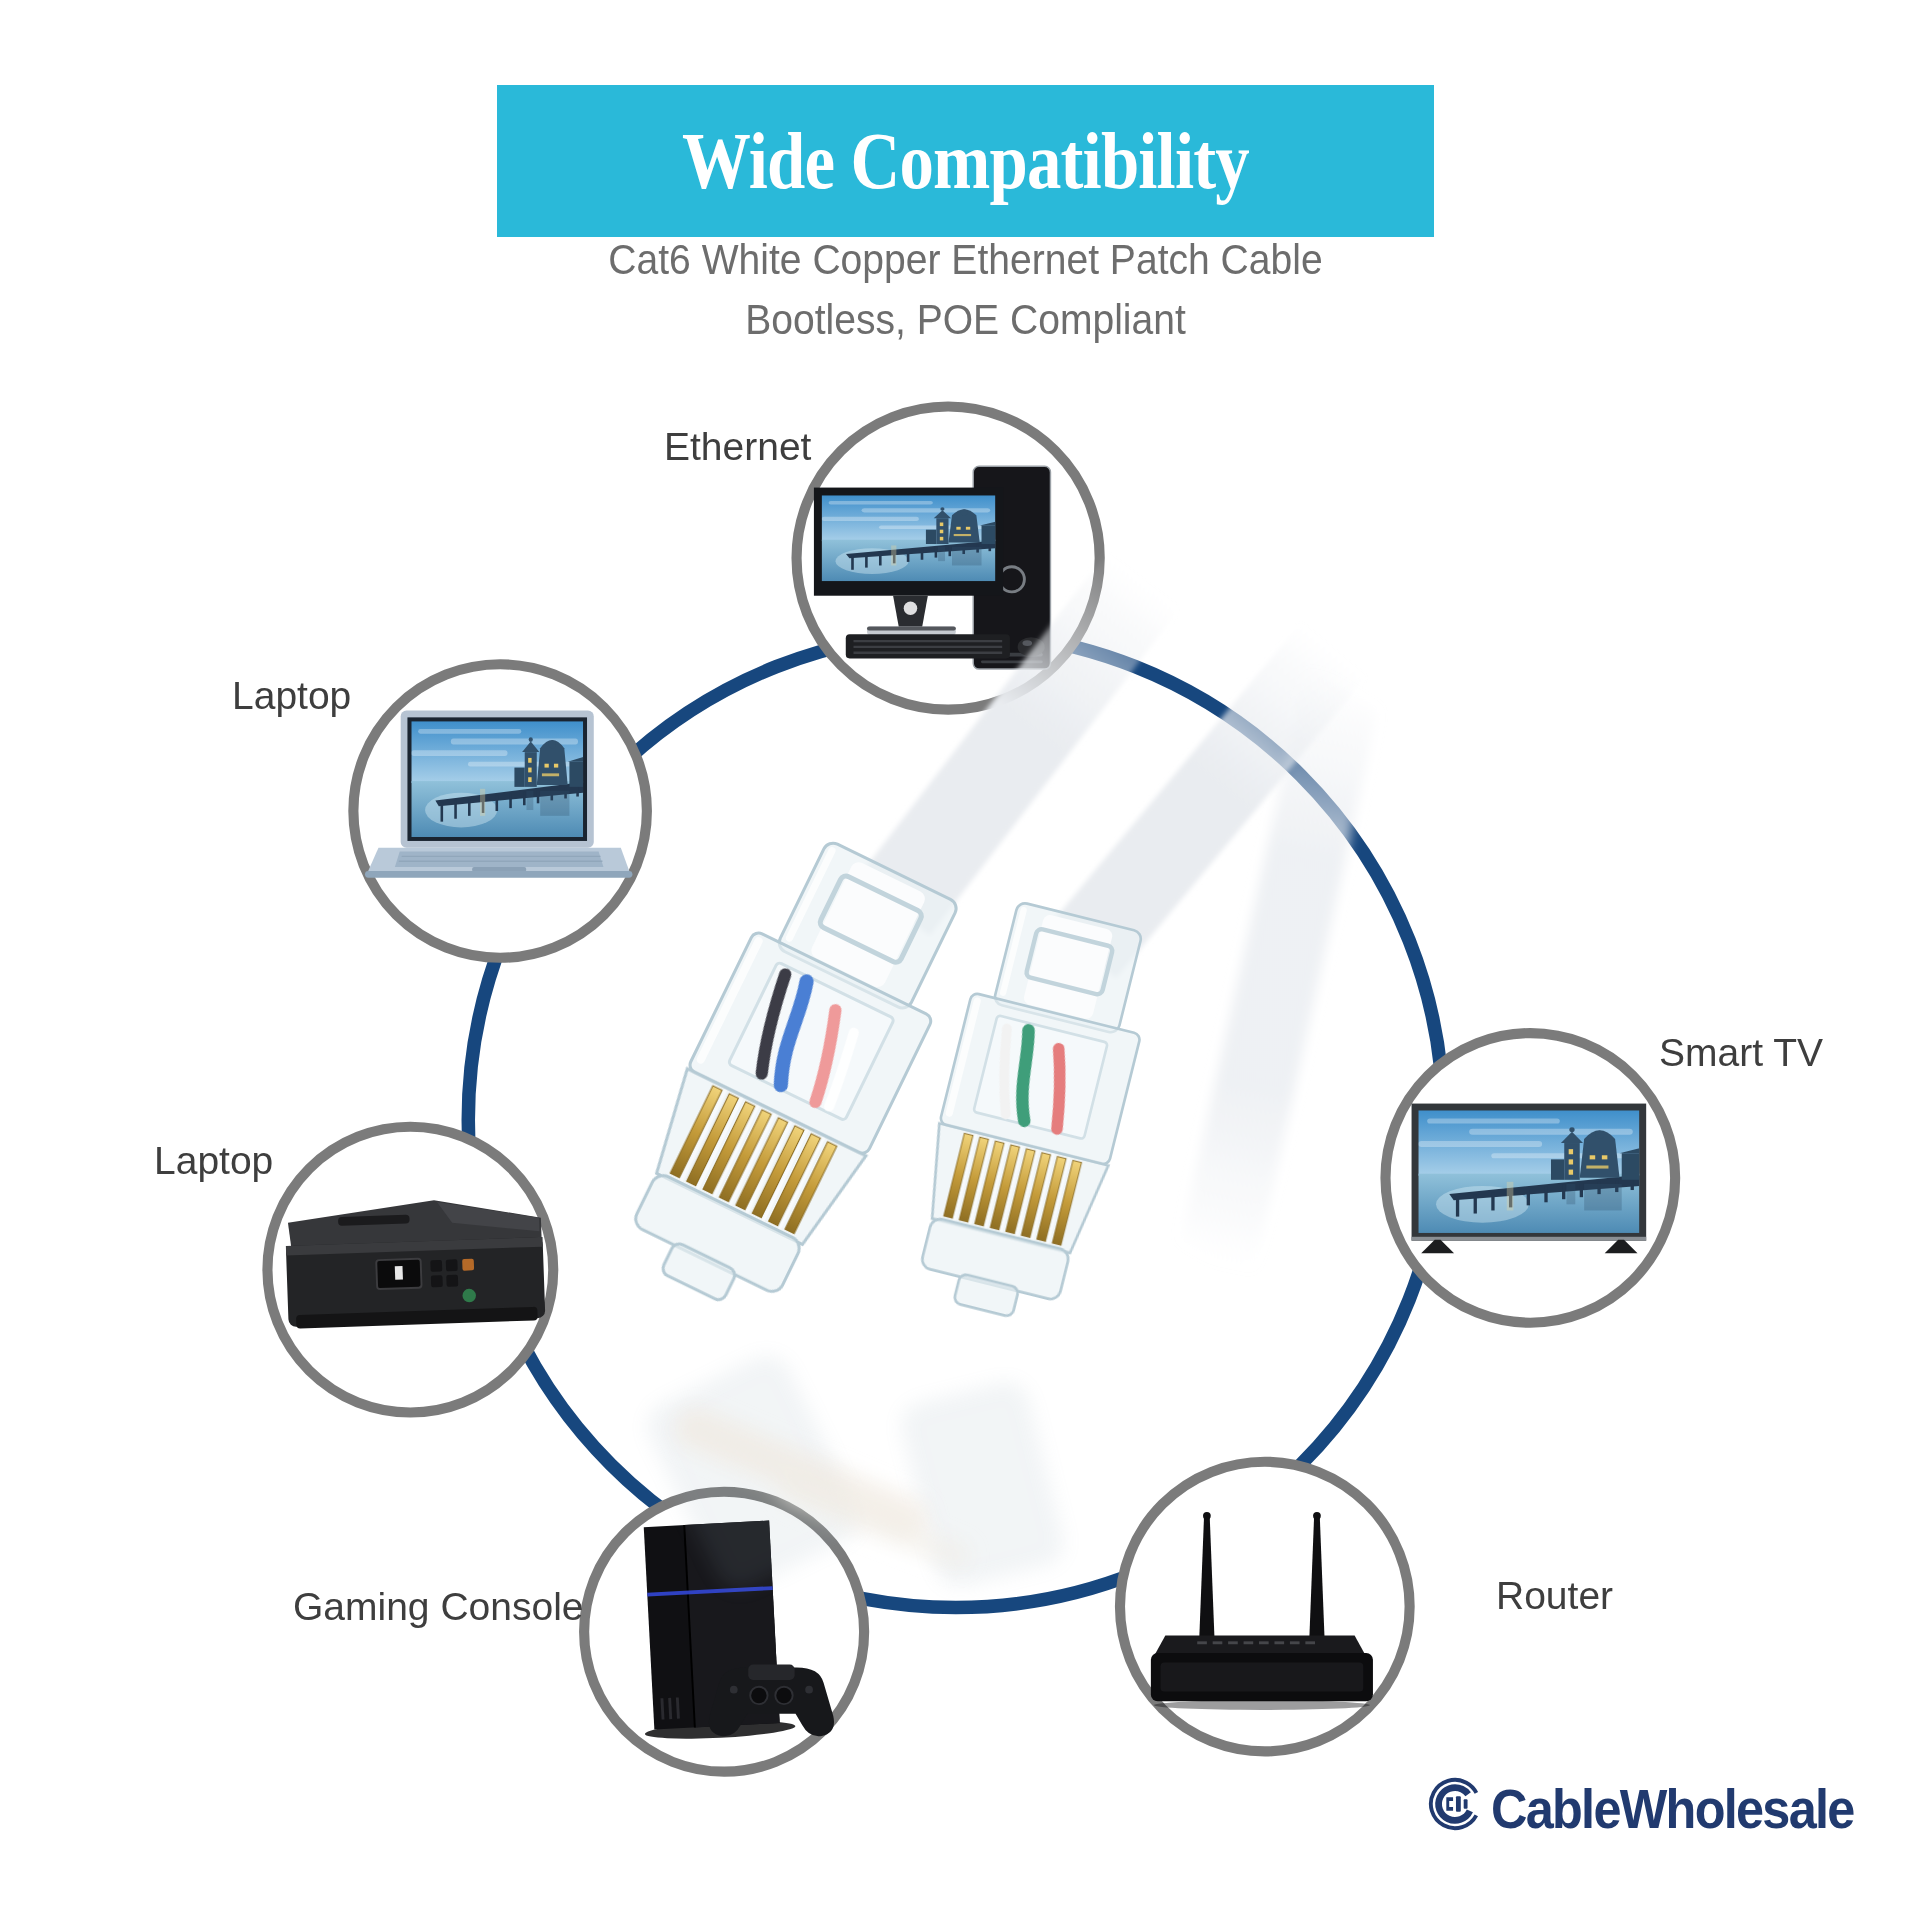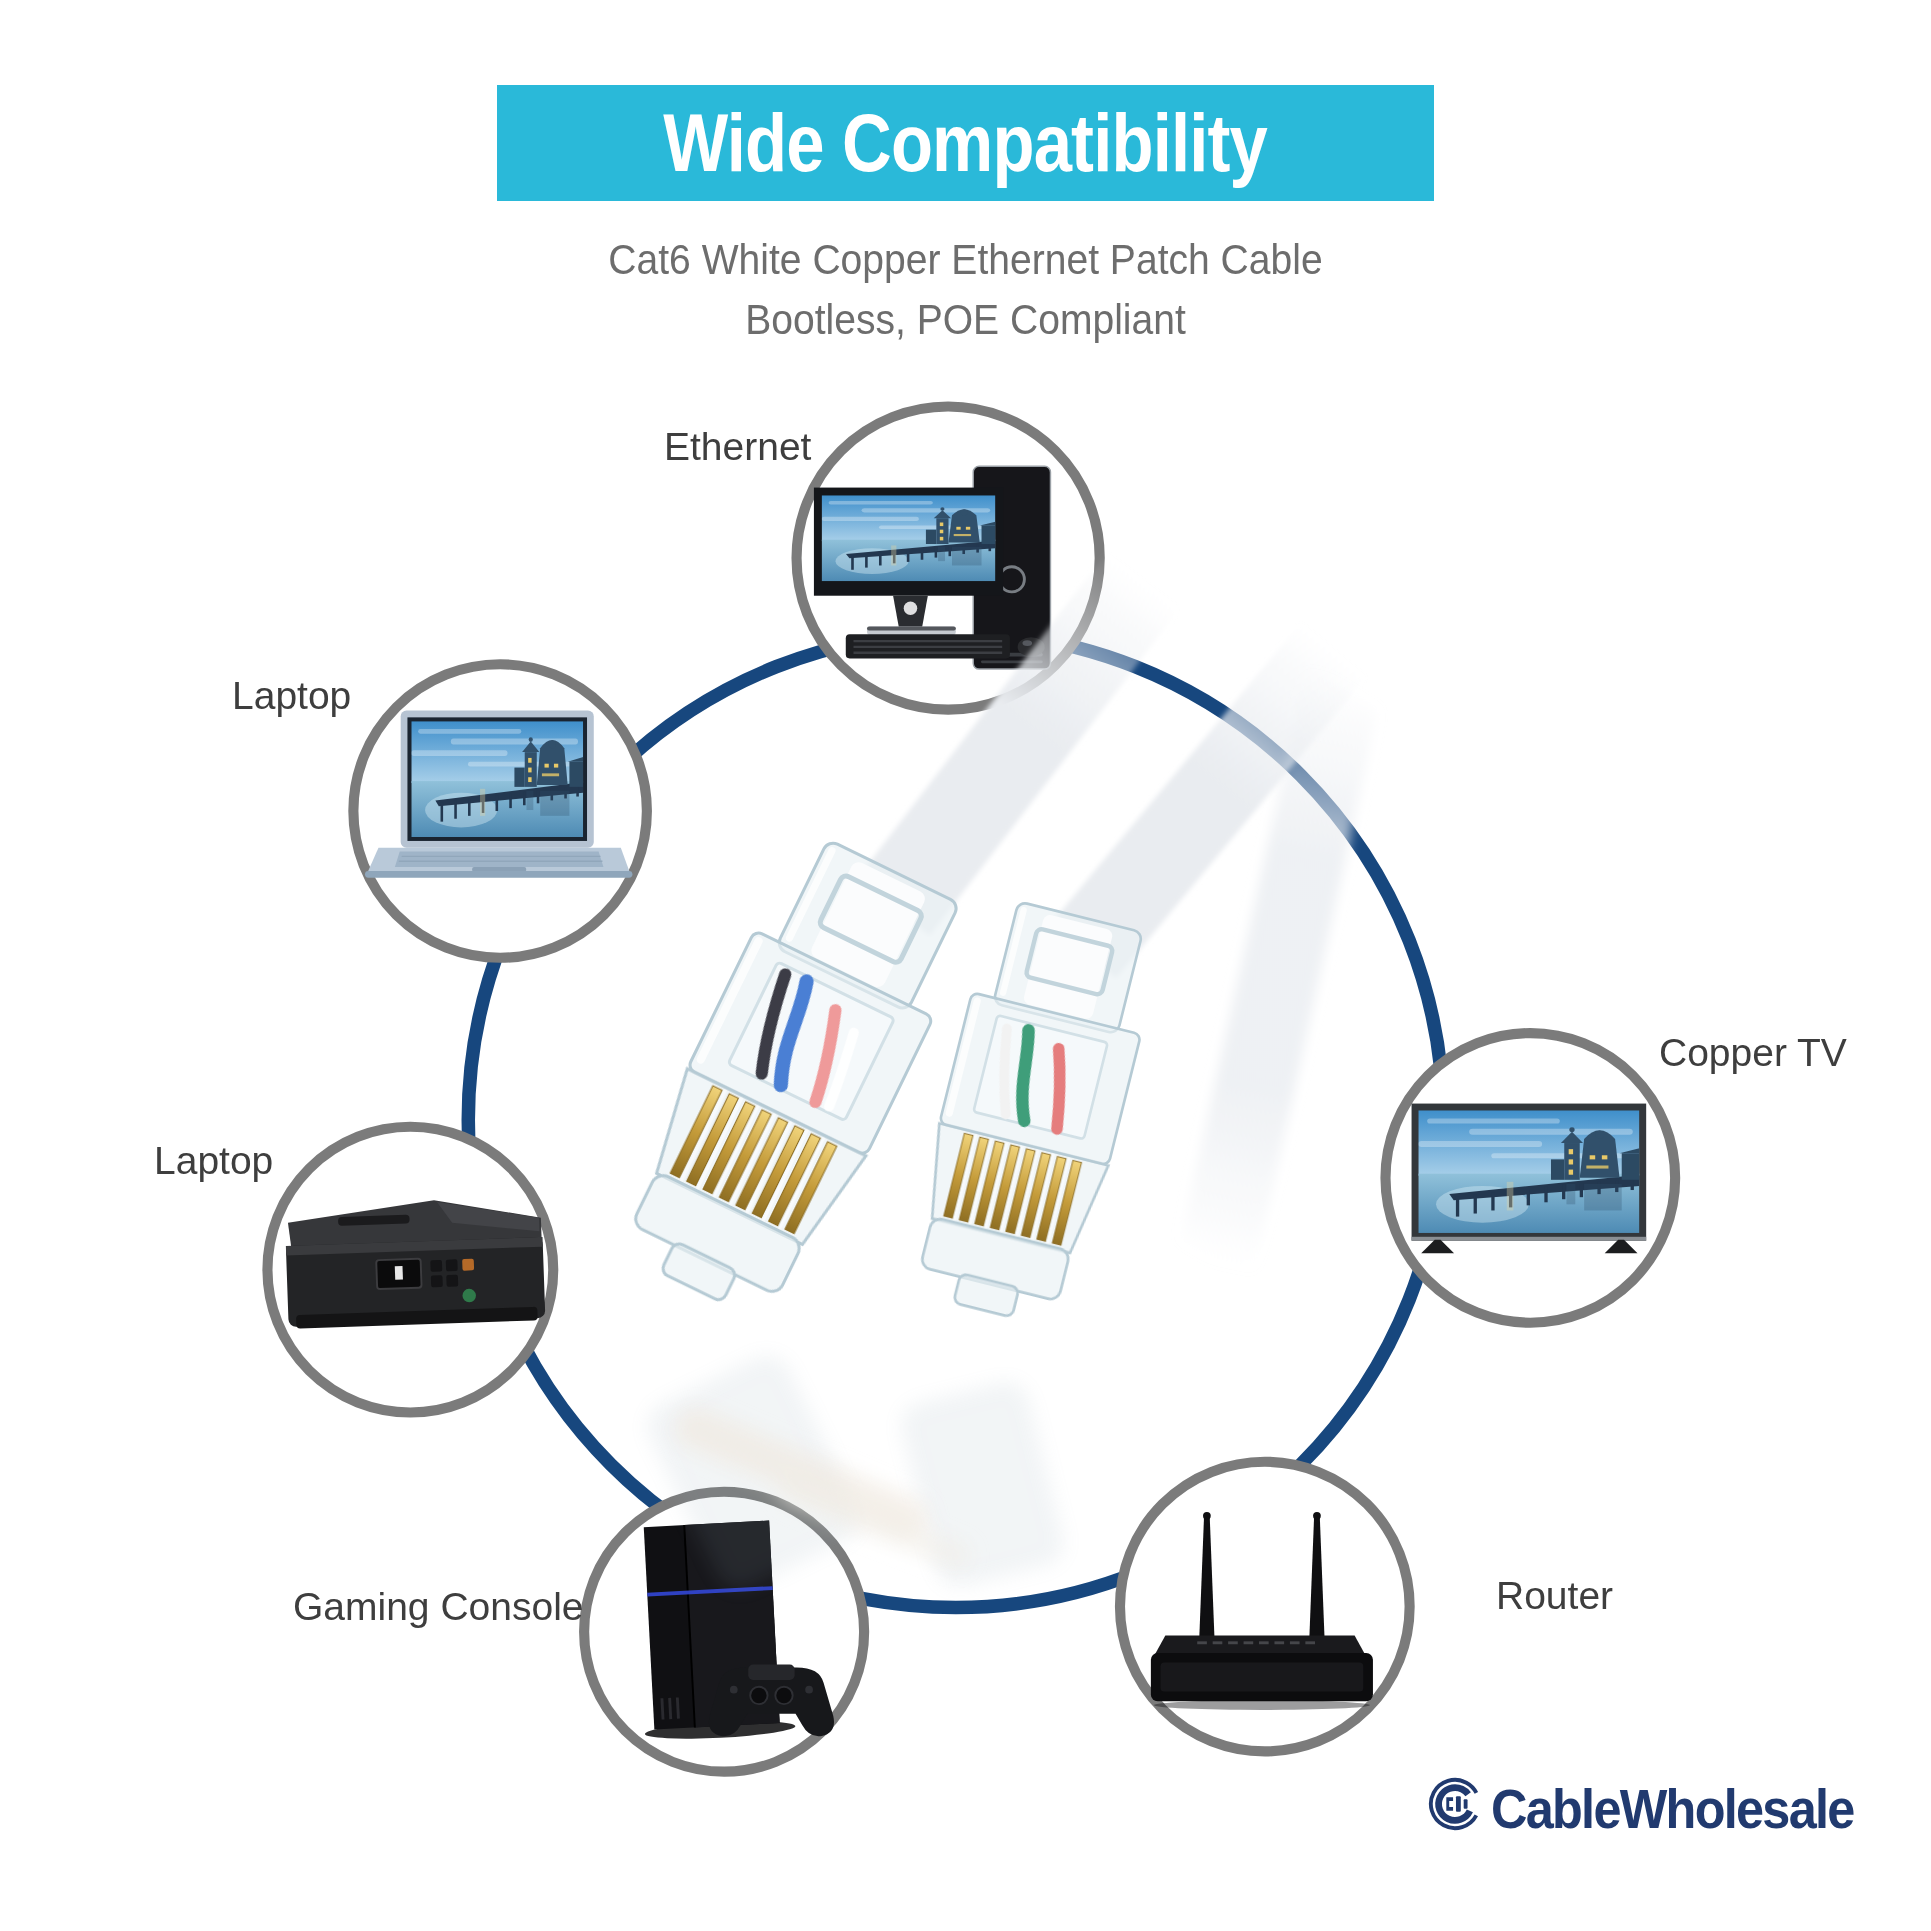--- a/index.html
+++ b/index.html
@@ -1,23 +1,23 @@
 <!DOCTYPE html>
 <html style="--banner-bg: #2ab9d9; --ring-navy: #17477e; --ring-gray: #7b7b7b; --label-color: #3e3e3e; --subtitle-color: #6d6d6d; --logo-color: #213a6f;"><head>
 <meta charset="utf-8">
 <style>
   html,body{margin:0;padding:0;}
   body{
     width:1931px;height:1931px;position:relative;overflow:hidden;
     background:#ffffff;font-family:"Liberation Sans", sans-serif;
   }
   .banner{
-    position:absolute;left:497px;top:85px;width:937px;height:116px;
+    position:absolute;left:497px;top:85px;width:937px;height:152px;
     background:var(--banner-bg,#2ab9d9);
-    display:flex;align-items:center;justify-content:center;
+    display:flex;align-items:center;justify-content:center;font-family:Liberation Serif, serif;
   }
   .banner h1{
     margin:0;color:#fff;font-size:81px;font-weight:bold;white-space:nowrap;
     transform:scaleX(.85);letter-spacing:-1px;
   }
   .subtitle{
     position:absolute;left:0;top:230px;width:1931px;text-align:center;
     color:var(--subtitle-color,#6d6d6d);font-size:42px;line-height:60px;
     transform:scaleX(.93);
   }
@@ -334,21 +334,21 @@
 <div class="subtitle">
   <div>Cat6 White Copper Ethernet Patch Cable</div>
   <div>Bootless, POE Compliant</div>
 </div>
 
 <div class="device-label" id="lbl-desktop">Ethernet</div>
 <div class="device-label" id="lbl-laptop">Laptop</div>
 <div class="device-label" id="lbl-printer">Laptop</div>
 <div class="device-label" id="lbl-gaming">Gaming Console</div>
 <div class="device-label" id="lbl-router">Router</div>
-<div class="device-label" id="lbl-smarttv">Copper TV</div>
+<div class="device-label" id="lbl-smarttv">Smart TV</div>
 
 <div class="logo">
   <svg width="56" height="56" viewBox="0 0 58 58">
     <g fill="none" stroke="#213a6f">
       <circle cx="29" cy="29" r="25" stroke-width="4" stroke-dasharray="132 26" transform="rotate(28 29 29)"></circle>
       <circle cx="29" cy="29" r="17" stroke-width="7" stroke-dasharray="88 19" transform="rotate(25 29 29)"></circle>
     </g>
     <g fill="#213a6f">
       <path d="M20,22 h7 v4 h-4 v6 h4 v4 h-7 z"></path>
       <rect x="30" y="21" width="5" height="16" rx="1"></rect>

